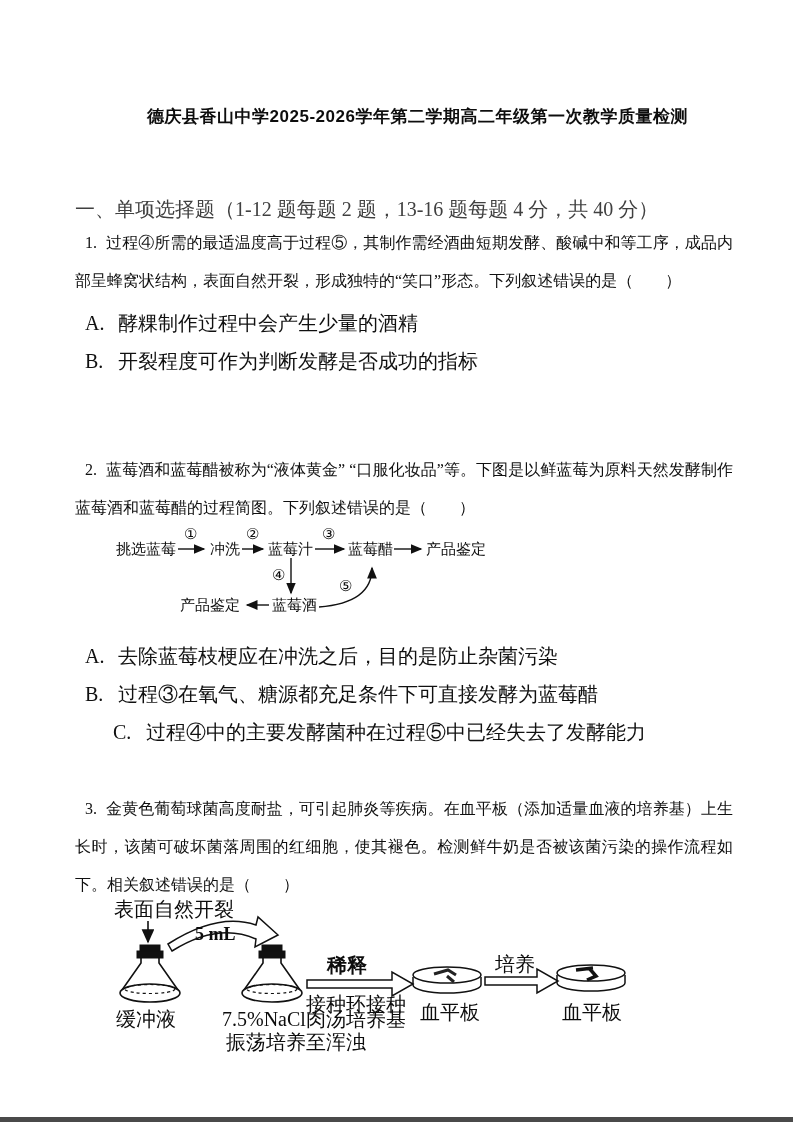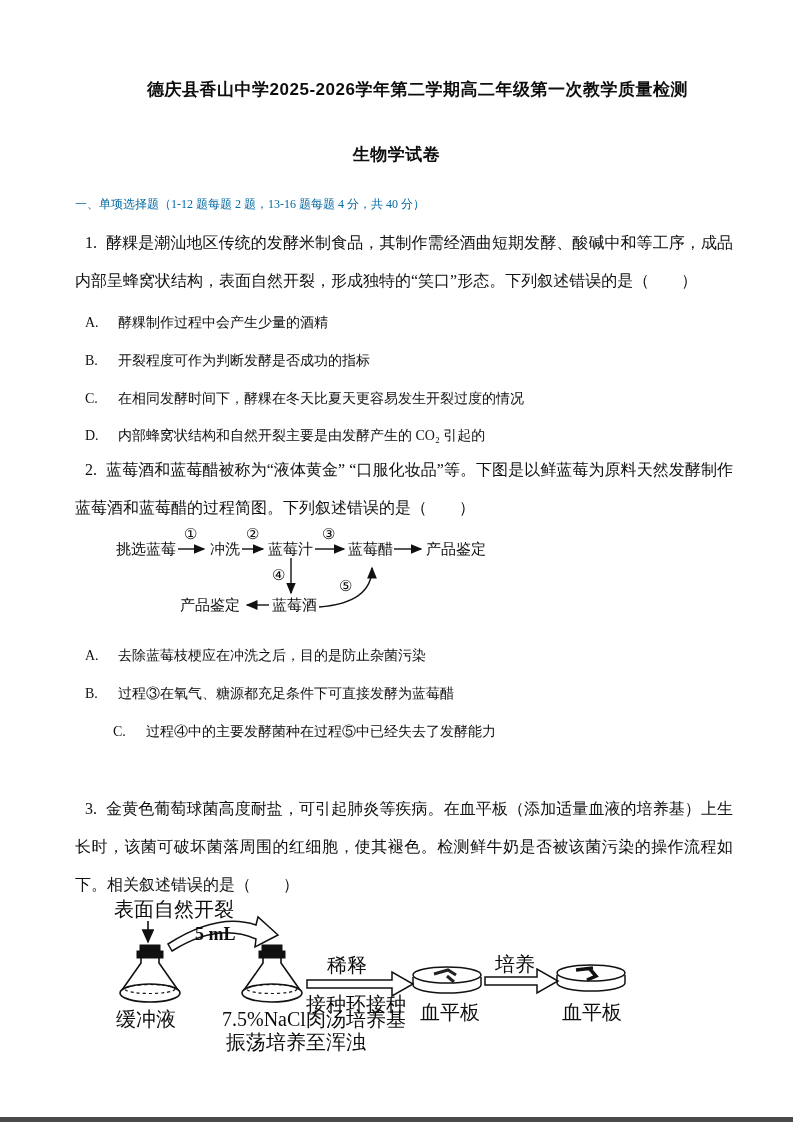--- a/index.html
+++ b/index.html
@@ -10,53 +10,50 @@
     overflow:hidden;
     font-family:"Liberation Serif","DejaVu Serif",serif;
     color:#111;
   }
   .abs{position:absolute;}
   .title{
     left:0;right:0;text-align:center;
     font-family:"Liberation Sans","DejaVu Sans",sans-serif;
     font-weight:bold;font-size:17px;letter-spacing:.5px;color:#0d0d0d;
   }
-  .section-heading{left:75px;font-size:12px;color:#0369a1;}
+  .section-heading{left:75px;font-size:20px;color:#404040;}
   .stem{
     left:75px;width:658px;
     font-size:16px;line-height:38px;color:#101010;
     text-indent:10px;text-align:justify;
   }
   .qnum{margin-right:9px;}
-  .option{left:85px;width:648px;font-size:14px;line-height:20px;color:#101010;white-space:nowrap;}
+  .option{left:85px;width:648px;font-size:20px;line-height:20px;color:#101010;white-space:nowrap;}
   .opt-label{display:inline-block;width:33px;}
   .diagram{overflow:visible;}
   .diagram .dt{position:absolute;white-space:nowrap;line-height:1.15;color:#0d0d0d;}
   .flow{font-size:15px;}
   .flow .circ{font-size:15px;}
   .proc{font-size:20px;}
   .proc .vol{font-weight:bold;font-size:18px;}
   .svg-layer{position:absolute;left:0;top:0;}
   .bottom-edge{left:0;right:0;top:1117px;height:5px;background:#4a4a4a;}
 </style>
 </head>
 <body>
 
 <div class="page">
 
-  <div class="abs title" style="top:78px;padding-left:42px;">德庆县香山中学2025-2026学年第二学期高二年级第一次教学质量检测</div>
-  <div class="abs title" style="top:143px;">生物学试卷</div>
+  <div class="abs title" style="top:105px;padding-left:42px;">德庆县香山中学2025-2026学年第二学期高二年级第一次教学质量检测</div>
 
   <div class="abs section-heading" style="top:196px;">一、单项选择题（1-12 题每题 2 题，13-16 题每题 4 分，共 40 分）</div>
 
-  <div class="abs stem" style="top:224px;"><span class="qnum">1.</span><span>酵粿是潮汕地区传统的发酵米制食品，其制作需经酒曲短期发酵、酸碱中和等工序，成品内部呈蜂窝状结构，表面自然开裂，形成独特的“笑口”形态。下列叙述错误的是（　　）</span></div>
+  <div class="abs stem" style="top:224px;"><span class="qnum">1.</span><span>过程④所需的最适温度高于过程⑤，其制作需经酒曲短期发酵、酸碱中和等工序，成品内部呈蜂窝状结构，表面自然开裂，形成独特的“笑口”形态。下列叙述错误的是（　　）</span></div>
   <div class="abs option" style="top:313px;"><span class="opt-label">A.</span><span>酵粿制作过程中会产生少量的酒精</span></div>
   <div class="abs option" style="top:351px;"><span class="opt-label">B.</span><span>开裂程度可作为判断发酵是否成功的指标</span></div>
-  <div class="abs option" style="top:389px;"><span class="opt-label">C.</span><span>在相同发酵时间下，酵粿在冬天比夏天更容易发生开裂过度的情况</span></div>
-  <div class="abs option" style="top:426px;"><span class="opt-label">D.</span><span>内部蜂窝状结构和自然开裂主要是由发酵产生的 CO₂ 引起的</span></div>
 
   <div class="abs stem" style="top:451px;"><span class="qnum">2.</span><span>蓝莓酒和蓝莓醋被称为“液体黄金” “口服化妆品”等。下图是以鲜蓝莓为原料天然发酵制作蓝莓酒和蓝莓醋的过程简图。下列叙述错误的是（　　）</span></div>
 
   <div class="abs diagram flow" style="left:100px;top:525px;width:420px;height:100px;">
     <svg class="svg-layer" width="420" height="100" viewBox="0 0 420 100">
       <defs>
         <marker id="ah1" markerWidth="9" markerHeight="8" refX="7.5" refY="3.5" orient="auto">
           <path d="M0,0 L8.5,3.5 L0,7 Z" fill="#111"></path>
         </marker>
       </defs>
@@ -132,21 +129,21 @@
         <path d="M457,82 L457,90 A34,8 0 0 0 525,90 L525,82" stroke-width="1.5"></path>
         <ellipse cx="491" cy="80" rx="34" ry="8" fill="#fff" stroke-width="1.5"></ellipse>
         <path d="M476,77 l17,-2 M489,75 l7,8 l-9,4" stroke="#111" stroke-width="3.5"></path>
       </g>
     </svg>
     <span class="dt" style="left:14px;top:5px;">表面自然开裂</span>
     <span class="dt vol" style="left:95px;top:31px;">5 mL</span>
     <span class="dt" style="left:16px;top:115px;">缓冲液</span>
     <span class="dt" style="left:93px;top:115px;margin-left:29px;">7.5%NaCl肉汤培养基</span>
     <span class="dt" style="left:126px;top:138px;">振荡培养至浑浊</span>
-    <span class="dt" style="left:227px;top:61px;">稀释</span>
+    <span class="dt" style="left:227px;top:61px;font-weight:bold;">稀释</span>
     <span class="dt" style="left:206px;top:100px;">接种环接种</span>
     <span class="dt" style="left:320px;top:108px;">血平板</span>
     <span class="dt" style="left:395px;top:60px;">培养</span>
     <span class="dt" style="left:462px;top:108px;">血平板</span>
   </div>
 
   <div class="abs bottom-edge"></div>
 
 </div>
 

